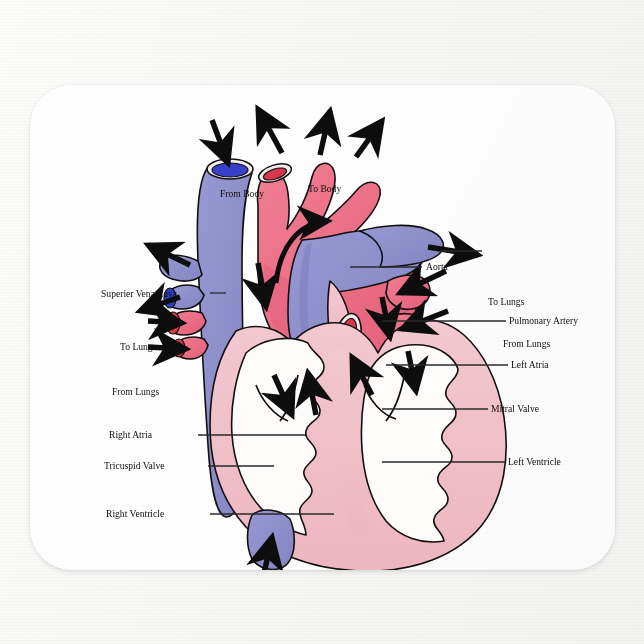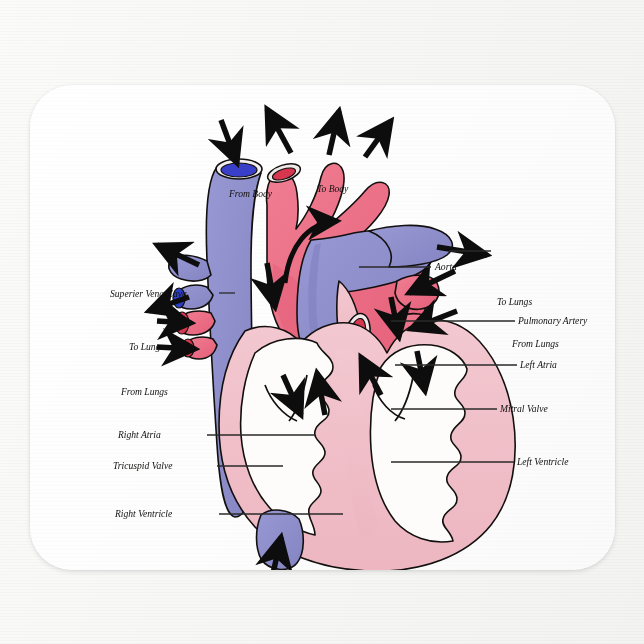--- a/index.html
+++ b/index.html
@@ -22,21 +22,21 @@
   .mousepad{
     position:absolute;
     left:30px;top:85px;width:585px;height:485px;
     border-radius:42px;
     background:
       repeating-linear-gradient(0deg, rgba(0,0,0,0.012) 0px, rgba(0,0,0,0.012) 1px, rgba(255,255,255,0) 1px, rgba(255,255,255,0) 4px),
       linear-gradient(120deg,#ffffff 0%,#fdfdfd 50%,#fafafa 100%);
     box-shadow:0 2px 5px rgba(0,0,0,0.10), 0 0 0 1px rgba(0,0,0,0.025);
   }
 
-  .art{position:absolute;left:39px;top:85px;width:585px;height:485px;font-style:italic;}
+  .art{position:absolute;left:30px;top:85px;width:585px;height:485px;}
   .art svg{display:block;width:585px;height:485px;}
 
   .lbl{font-family:"Liberation Serif", serif;fill:#12100f;}
 </style>
 </head>
 <body>
 
 <div id="stage">
 
   <div class="backdrop"></div>

